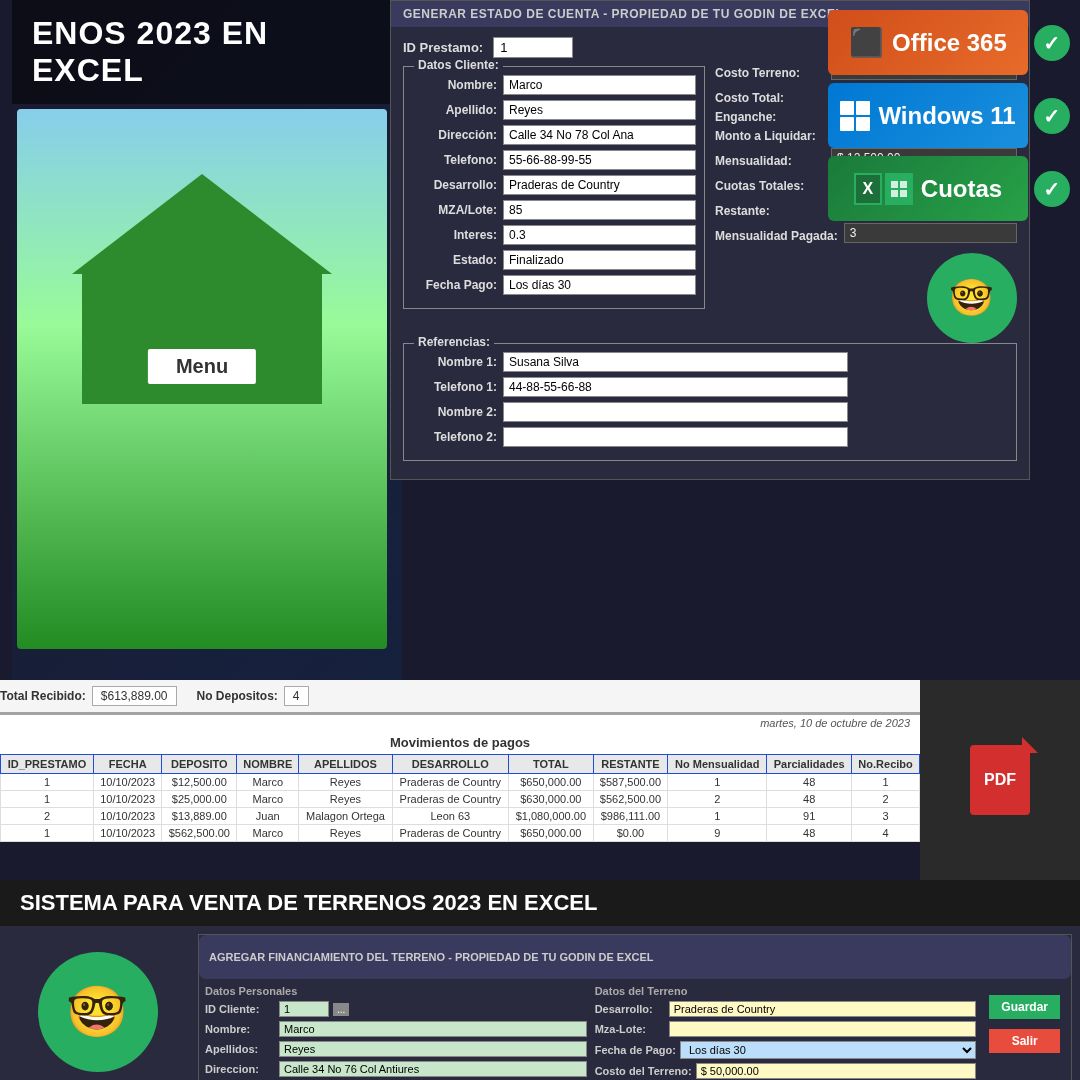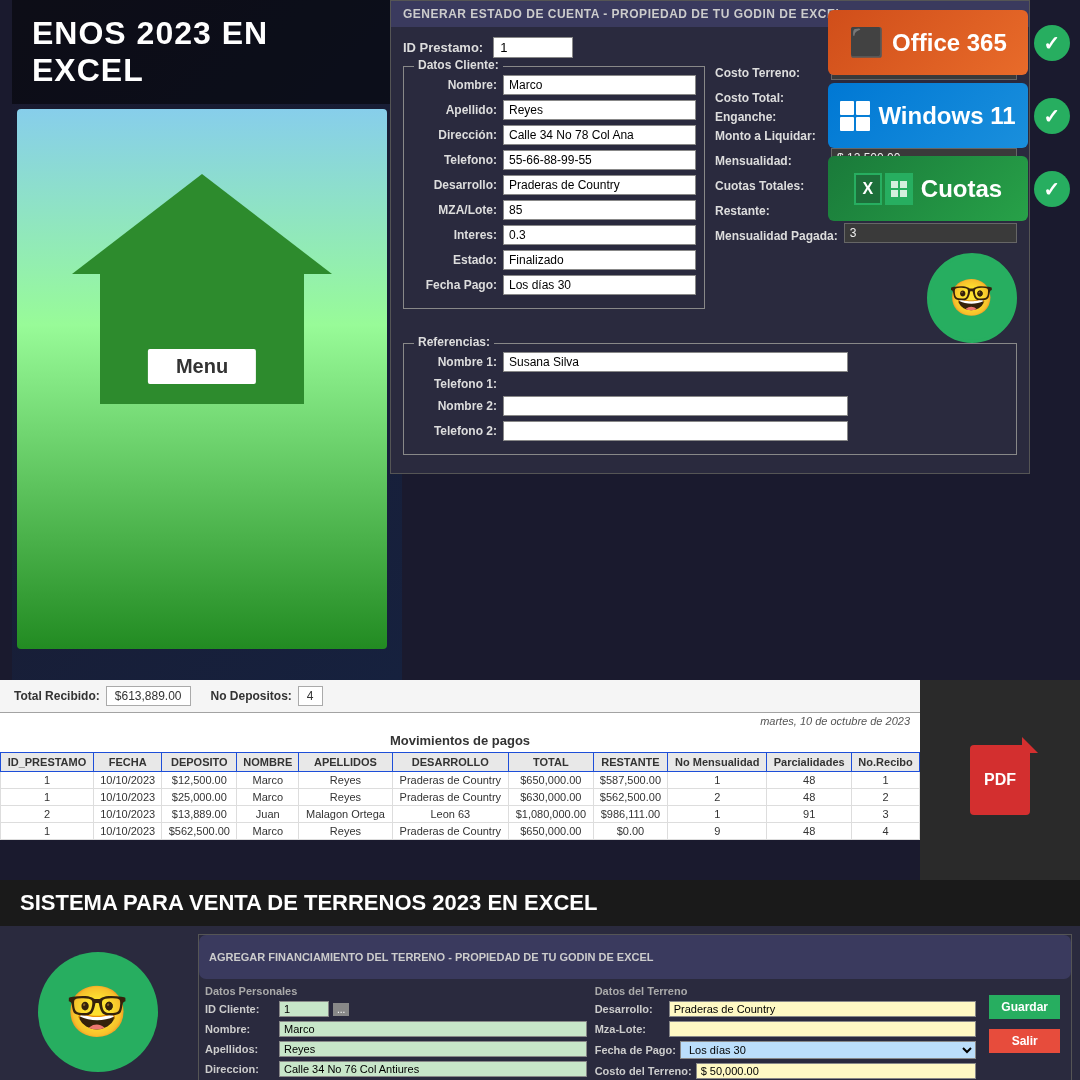--- a/index.html
+++ b/index.html
@@ -231,23 +231,23 @@
       top: 680px;
       width: 920px;
       background: white;
       color: black;
       z-index: 5;
     }
     .totals-row {
       display: flex;
       align-items: center;
       gap: 20px;
-      padding: 6px 14px;
+      padding: 6px 0;
       background: #f5f5f5;
-      border-bottom: 1px solid #a3a3a3;
+      border-bottom: 3px solid #a3a3a3;
     }
     .total-item {
       display: flex;
       align-items: center;
       gap: 6px;
       font-size: 12px;
     }
     .total-label {
       font-weight: bold;
       color: #333;
@@ -474,21 +474,21 @@
 </head>
 <body>
 
 <div class="bg-left">
   <div class="bg-title">ENOS 2023 EN EXCEL</div>
   <div class="house-image">
     <div style="position:absolute;top:15px;left:50%;transform:translateX(-50%);width:320px;height:250px;">
 
       <div style="position:relative;width:260px;margin:0 auto;top:50px;">
         <div style="width:0;height:0;border-left:130px solid transparent;border-right:130px solid transparent;border-bottom:100px solid #2d8b2d;margin:0 auto;"></div>
-        <div style="width:204px;height:130px;background:#2d8b2d;margin:0 auto;position:relative;">
+        <div style="width:240px;height:130px;background:#2d8b2d;margin:0 auto;position:relative;">
           <div class="menu-badge" style="position:absolute;bottom:20px;left:50%;transform:translateX(-50%);background:white;padding:6px 28px;font-size:20px;font-weight:bold;color:#333;white-space:nowrap;">Menu</div>
         </div>
       </div>
     </div>
   </div>
 </div>
 
 <div class="main-dialog">
   <div class="dialog-title">GENERAR ESTADO DE CUENTA - PROPIEDAD DE TU GODIN DE EXCEL</div>
   <div class="dialog-body">
@@ -586,20 +586,21 @@
     <div class="section-box">
       <span class="section-label">Referencias:</span>
       <div style="display:flex;gap:10px;">
         <div style="flex:1;">
           <div class="field-row">
             <span class="field-label">Nombre 1:</span>
             <input class="field-input" value="Susana Silva" readonly="" style="">
           </div>
           <div class="field-row">
             <span class="field-label">Telefono 1:</span>
+            <input class="field-input" value="44-88-55-66-88" readonly="" style="">
           </div>
           <div class="field-row">
             <span class="field-label">Nombre 2:</span>
             <input class="field-input" value="" readonly="" style="">
           </div>
           <div class="field-row">
             <span class="field-label">Telefono 2:</span>
             <input class="field-input" value="" readonly="" style="">
           </div>
         </div>

